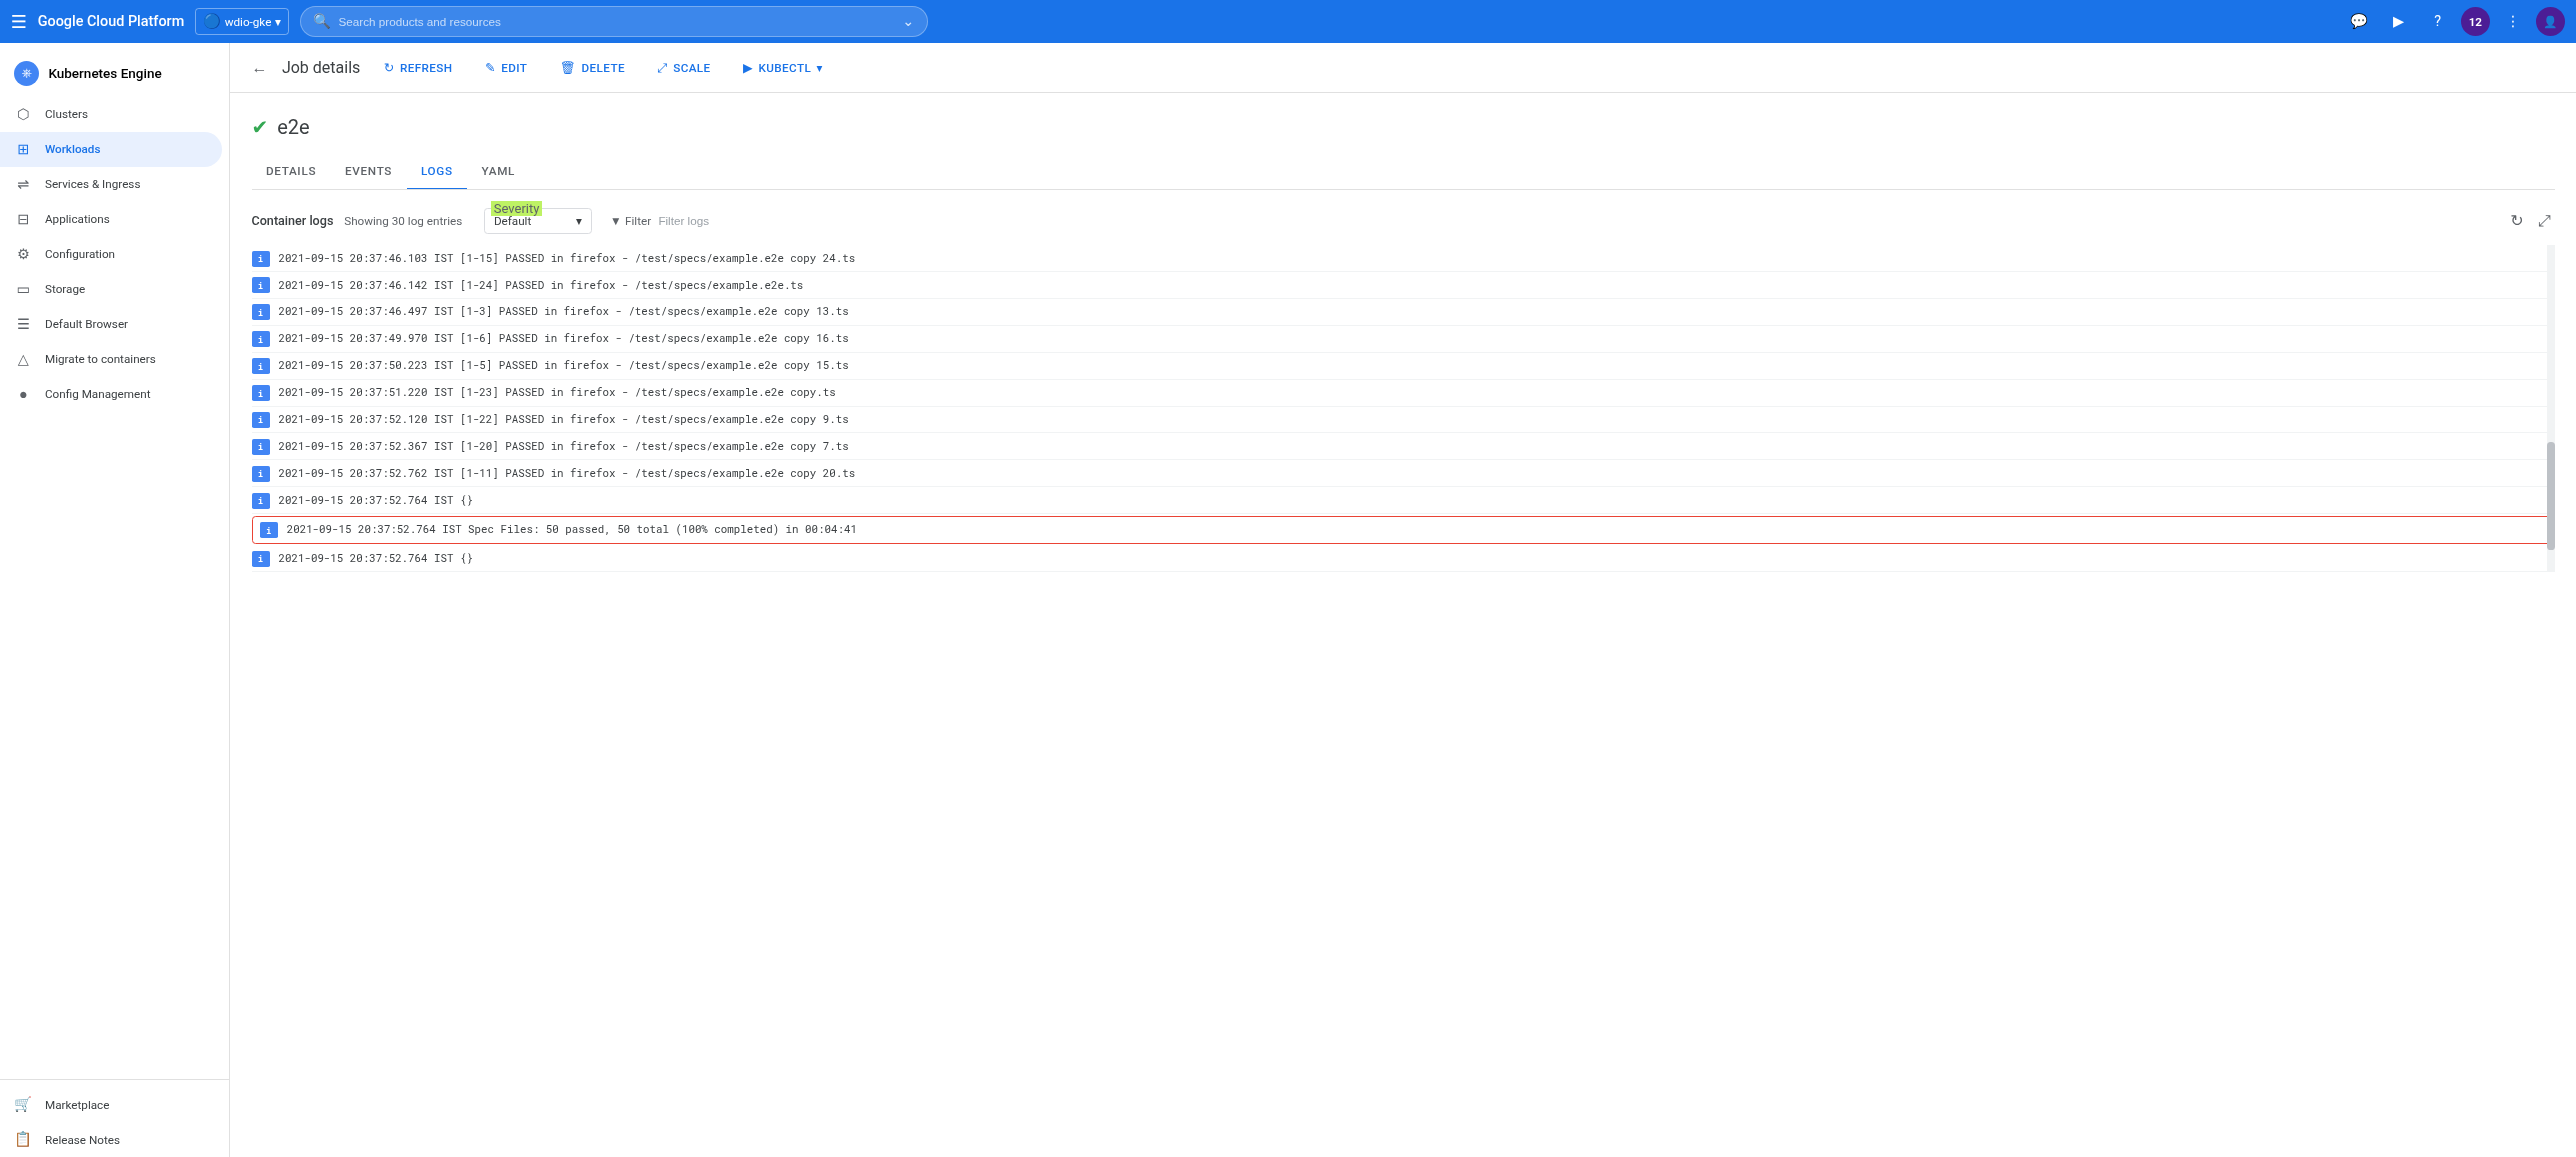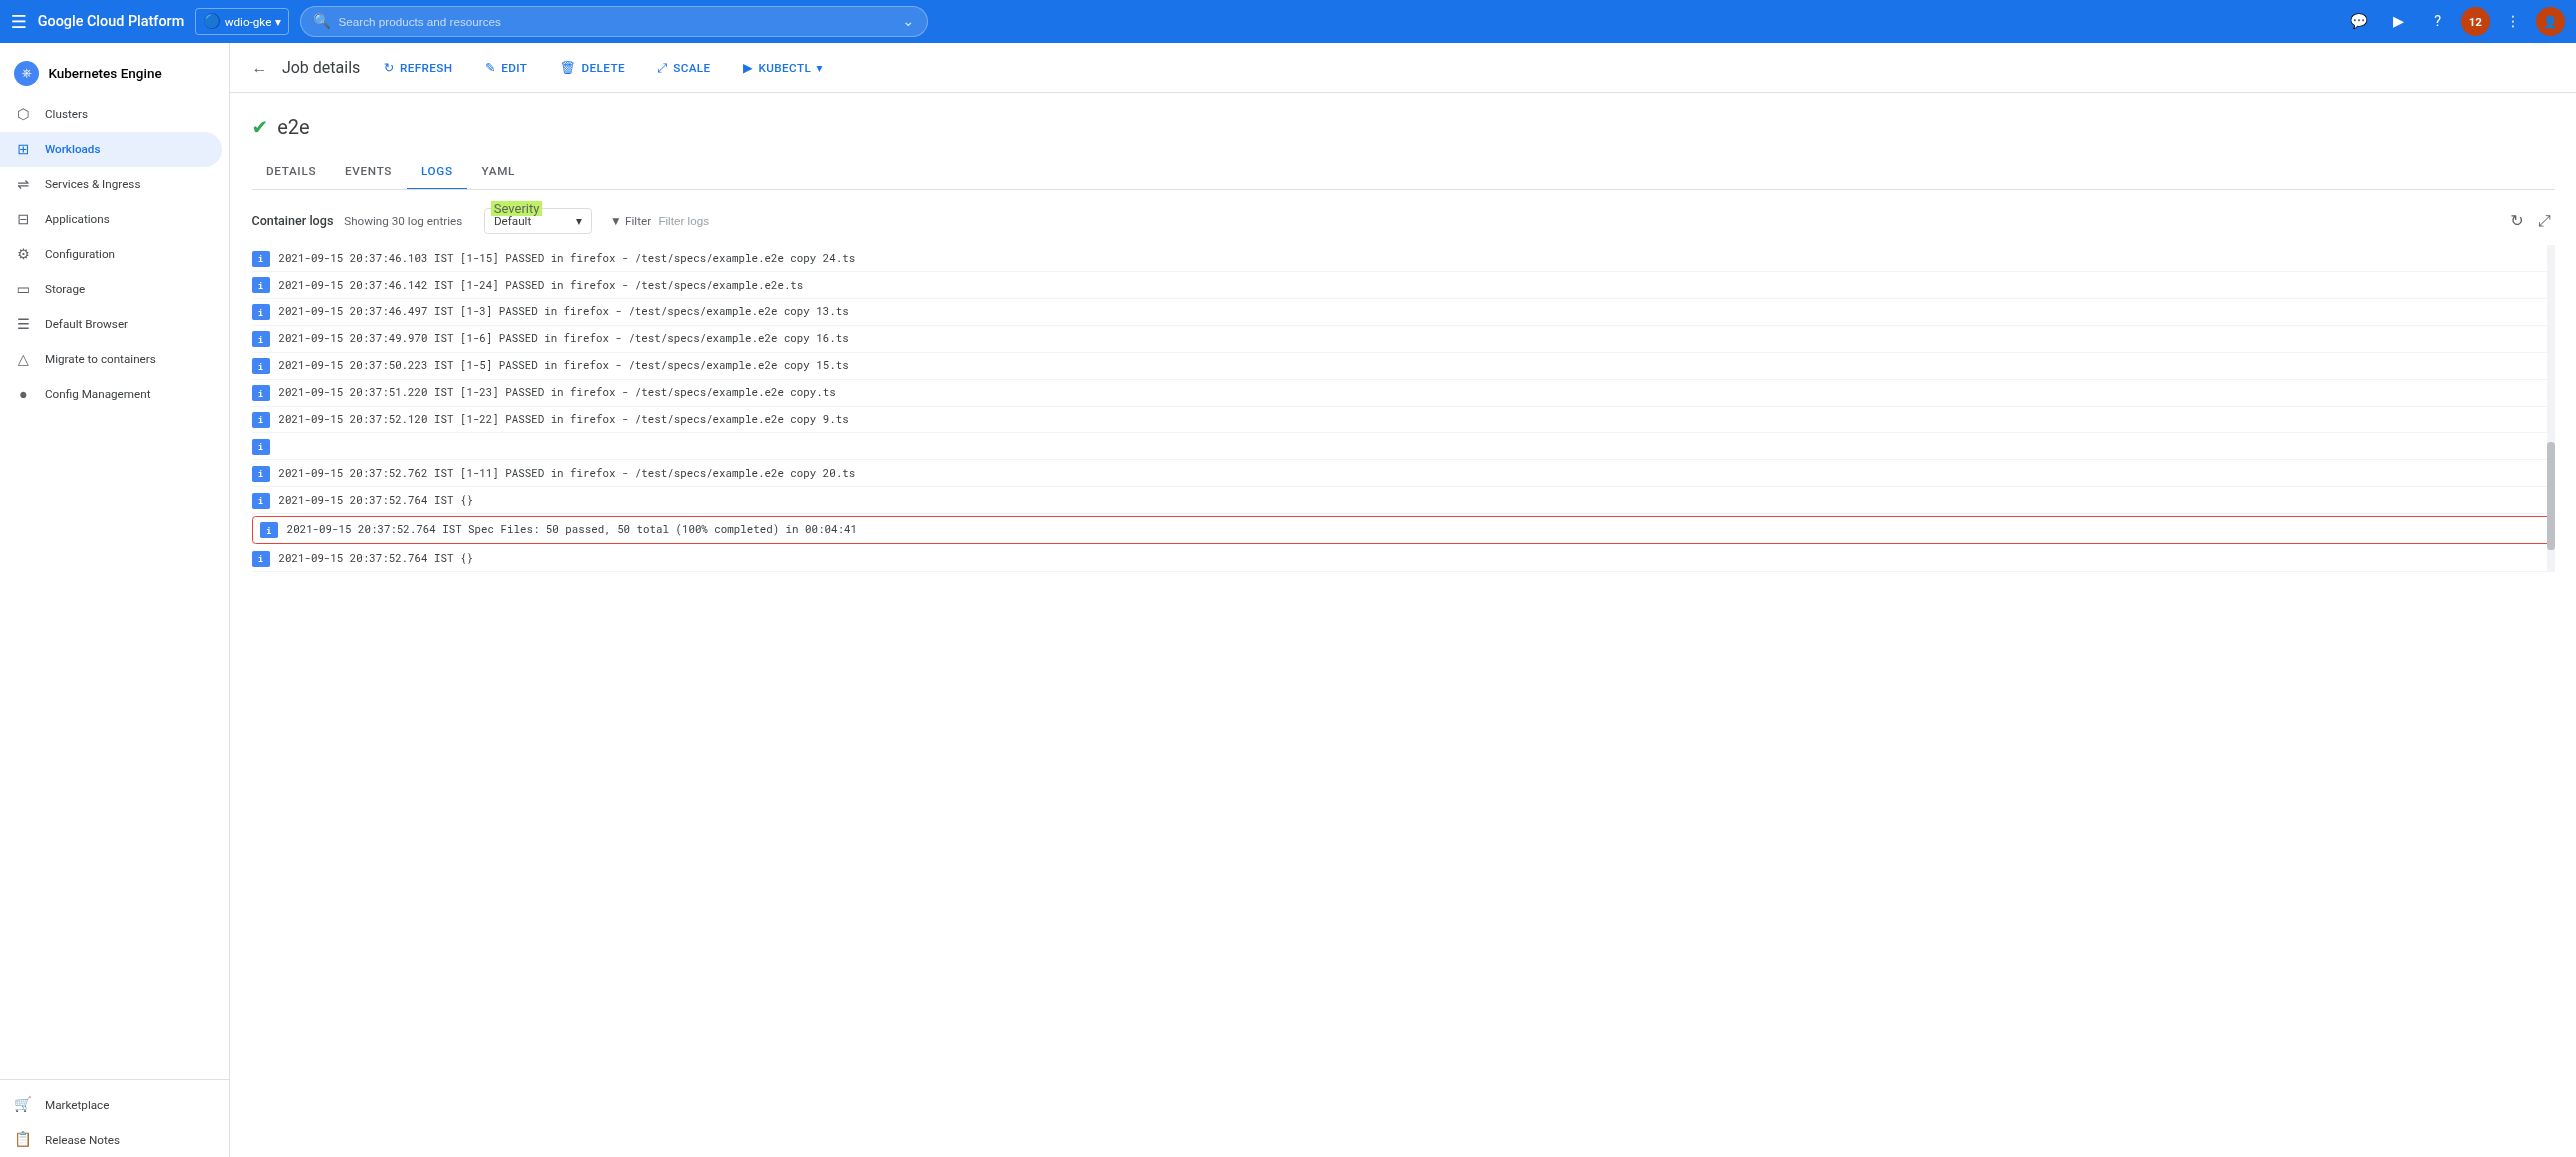--- a/index.html
+++ b/index.html
@@ -53,21 +53,21 @@
     .search-bar input::placeholder { color: rgba(255,255,255,0.7); }
     .top-nav .nav-icons { display: flex; align-items: center; gap: 7.2px; margin-left: auto; }
     .nav-icon-btn {
       width: 32px; height: 32px;
       display: flex; align-items: center; justify-content: center;
       border-radius: 50%; cursor: pointer;
       color: #fff; font-size: 14.4px;
     }
     .avatar {
       width: 29px; height: 29px; border-radius: 50%;
-      background: #c2410c; display: flex; align-items: center; justify-content: center;
+      background: #4c1d95; display: flex; align-items: center; justify-content: center;
       color: #fff; font-size: 11.7px; font-weight: 600; cursor: pointer;
     }
 
     
     .layout { display: flex; margin-top: 43px; height: calc(100vh - 43px); }
 
     
     .sidebar {
       width: 230px;
       min-width: 230px;
@@ -397,20 +397,21 @@
             <div class="log-entry">
               <div class="log-icon">i</div>
               <span class="log-text">2021-09-15 20:37:51.220 IST  [1-23] PASSED in firefox - /test/specs/example.e2e copy.ts</span>
             </div>
             <div class="log-entry">
               <div class="log-icon">i</div>
               <span class="log-text">2021-09-15 20:37:52.120 IST  [1-22] PASSED in firefox - /test/specs/example.e2e copy 9.ts</span>
             </div>
             <div class="log-entry">
               <div class="log-icon">i</div>
+              <span class="log-text">2021-09-15 20:37:52.367 IST  [1-20] PASSED in firefox - /test/specs/example.e2e copy 7.ts</span>
             </div>
             <div class="log-entry">
               <div class="log-icon">i</div>
               <span class="log-text">2021-09-15 20:37:52.762 IST  [1-11] PASSED in firefox - /test/specs/example.e2e copy 20.ts</span>
             </div>
             <div class="log-entry">
               <div class="log-icon">i</div>
               <span class="log-text">2021-09-15 20:37:52.764 IST  {}</span>
             </div>
             <div class="log-entry highlighted">

